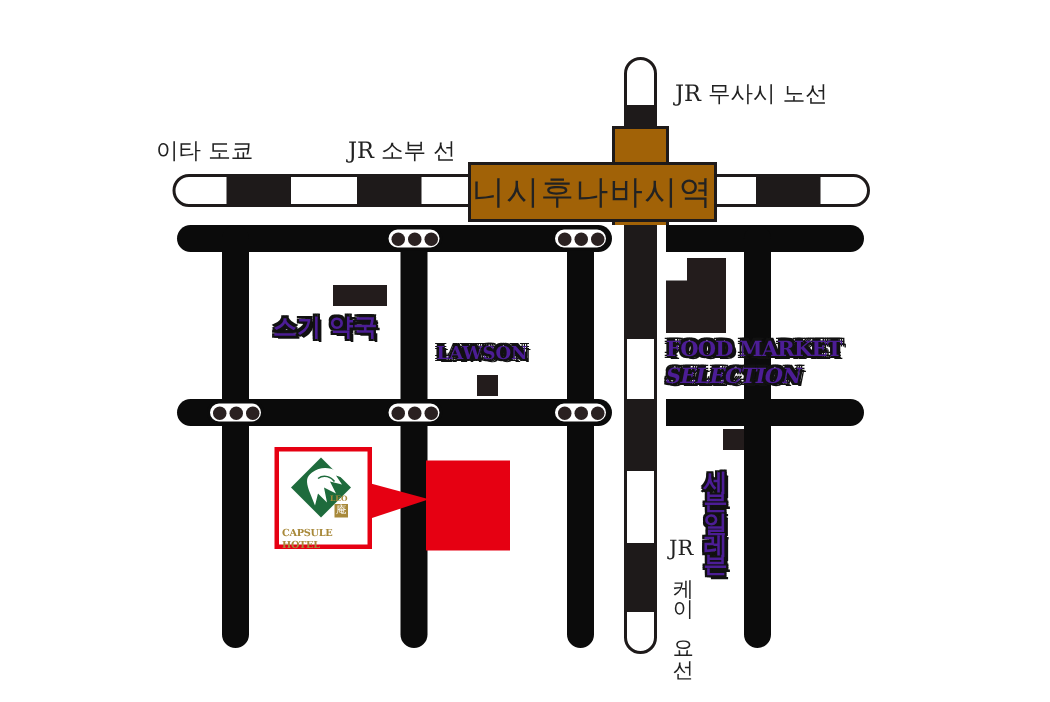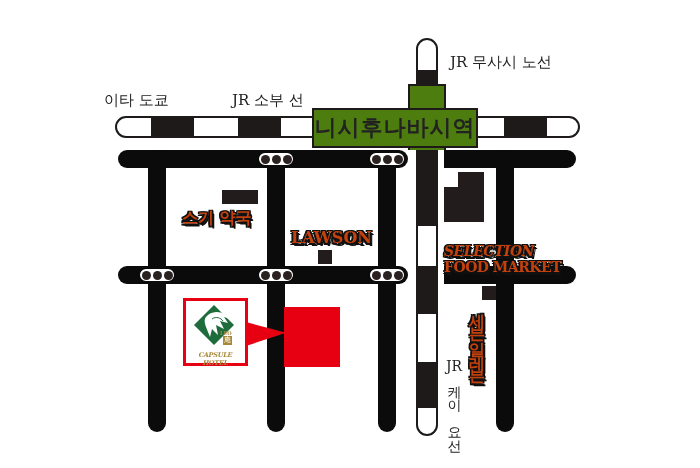--- a/index.html
+++ b/index.html
@@ -7,23 +7,23 @@
   .road-h { position:absolute; background:#0b0b0b; height:18px; border-radius:9px; }
   .road-v { position:absolute; background:#0b0b0b; width:18px; border-radius:9px; }
   .signal { position:absolute; width:38px; height:16px; background:#fff; border:2px solid #0b0b0b; border-radius:9px; box-sizing:border-box; display:flex; align-items:center; justify-content:center; gap:2px; }
   .signal span { width:9px; height:9px; background:#2a2121; border-radius:50%; display:inline-block; }
   .rail-h { position:absolute; height:22px; border:2px solid #1e1a1a; background:#fff; box-sizing:border-box; border-radius:11px 11px 11px 11px; overflow:hidden; }
   .rail-seg { position:absolute; top:0; bottom:0; background:#1e1a1a; }
   .rail-v { position:absolute; width:22px; border:2px solid #1e1a1a; background:#fff; box-sizing:border-box; overflow:hidden; }
   .rail-vseg { position:absolute; left:0; right:0; background:#1e1a1a; }
   .bldg { position:absolute; background:#231c1c; }
   .label-plain { position:absolute; font-size:15px; color:#222; white-space:nowrap; font-family:"DejaVu Serif", serif; }
-  .label-outline { position:absolute; font-weight:bold; color:#c2410c; white-space:nowrap;
+  .label-outline { position:absolute; font-weight:bold; color:#4c1d95; white-space:nowrap;
     text-shadow: -1.5px -1.5px 0 #111, 1.5px -1.5px 0 #111, -1.5px 1.5px 0 #111, 1.5px 1.5px 0 #111, 0 -1.5px 0 #111, 0 1.5px 0 #111, -1.5px 0 0 #111, 1.5px 0 0 #111, 2.5px 2.5px 0 #111; }
-  .station-box { position:absolute; background:#4d7c0f; border:2px solid #1e1a1a; box-sizing:border-box;font-weight:bold; }
+  .station-box { position:absolute; background:#a16207; border:2px solid #1e1a1a; box-sizing:border-box; }
   .vtext { position:absolute; writing-mode:vertical-rl; text-orientation:upright; white-space:nowrap; }
 </style>
 </head>
 <body>
 
 <div class="rail-h" style="left:115px; top:116px; width:205px; border-radius:11px 0 0 11px;">
   <div class="rail-seg" style="left:34px; width:43px;"></div>
   <div class="rail-seg" style="left:121px; width:43px;"></div>
 </div>
 <div class="rail-h" style="left:470px; top:116px; width:110px; border-radius:0 11px 11px 0;">
@@ -85,31 +85,31 @@
 <div class="bldg" style="left:444px; top:172px; width:40px; height:50px; clip-path: polygon(35% 0, 100% 0, 100% 100%, 0 100%, 0 30%, 35% 30%);"></div>
 <div class="bldg" style="left:482px; top:286px; width:14px; height:14px;"></div>
 
 <div class="label-plain" style="left:104px; top:91px;">이타 도쿄</div>
 <div class="label-plain" style="left:232px; top:91px;">JR 소부 선</div>
 <div class="label-plain" style="left:450px; top:53px;">JR 무사시 노선</div>
 <div class="label-plain" style="left:446px; top:358px; font-size:14px;">JR</div>
 <div class="vtext label-plain" style="left:446px; top:376px; font-size:14px; letter-spacing:-1px; line-height:18px;">케이 요선</div>
 
 <div class="label-outline" style="left:182px; top:208px; font-size:16px; font-family:'DejaVu Sans', sans-serif;">스기 약국</div>
-<div class="label-outline" style="left:291px; top:228px; font-size:16px; font-family:'DejaVu Serif', serif;">LAWSON</div>
-<div class="label-outline" style="left:444px; top:225px; font-size:14px; font-family:'DejaVu Serif', serif; letter-spacing:-0.5px;margin-top:34px;">FOOD MARKET</div>
+<div class="label-outline" style="left:291px; top:228px; font-size:12px; font-family:'DejaVu Serif', serif;">LAWSON</div>
+<div class="label-outline" style="left:444px; top:225px; font-size:14px; font-family:'DejaVu Serif', serif; letter-spacing:-0.5px;">FOOD MARKET</div>
 <div class="label-outline" style="left:444px; top:243px; font-size:14px; font-family:'DejaVu Serif', serif; letter-spacing:-0.5px;font-style:italic;">SELECTION</div>
 <div class="vtext label-outline" style="left:468px; top:302px; font-size:16px; line-height:18px; letter-spacing:-2px; font-family:'DejaVu Sans', sans-serif;">세븐일레븐</div>
 
 <div style="position:absolute; left:284px; top:307px; width:56px; height:60px; background:#e60012;"></div>
 <div style="position:absolute; left:246px; top:322px; width:40px; height:24px; background:#e60012; clip-path: polygon(0 0, 100% 45%, 0 100%);"></div>
 
 <div style="position:absolute; left:183px; top:298px; width:65px; height:68px; border:3px solid #e60012; background:#fff; box-sizing:border-box;">
   <svg width="59" height="46" viewBox="0 0 59 46" style="position:absolute; left:0; top:2px;">
     <polygon points="28,2 48,22 28,42 8,22" fill="#1e6b3c"></polygon>
     <path d="M22,12 C30,6 40,10 44,16 L38,14 L42,20 L34,18 L38,26 L30,22 L32,32 L26,26 L24,34 L20,24 C18,18 18,15 22,12 Z" fill="#ffffff"></path>
     <path d="M26,16 C30,13 35,15 37,18" stroke="#1e6b3c" stroke-width="1" fill="none"></path>
     <rect x="37" y="33" width="9" height="9" fill="#a8893a"></rect>
   </svg>
   <span style="position:absolute; left:34px; top:29px; font-size:5px; color:#a8893a; font-weight:bold;">LEO</span>
   <span style="position:absolute; left:38px; top:35px; font-size:7px; color:#fff; line-height:8px;">庵</span>
-  <span style="position:absolute; left:2px; top:50px; width:55px; text-align:center; font-size:6.5px; color:#a8893a; font-weight:bold; letter-spacing:-0.2px;font-style:italic;">CAPSULE HOTEL</span>
+  <span style="position:absolute; left:2px; top:50px; width:55px; font-size:6.5px; color:#a8893a; font-weight:bold; letter-spacing:-0.2px;">CAPSULE HOTEL</span>
 </div>
 
 </body></html>

